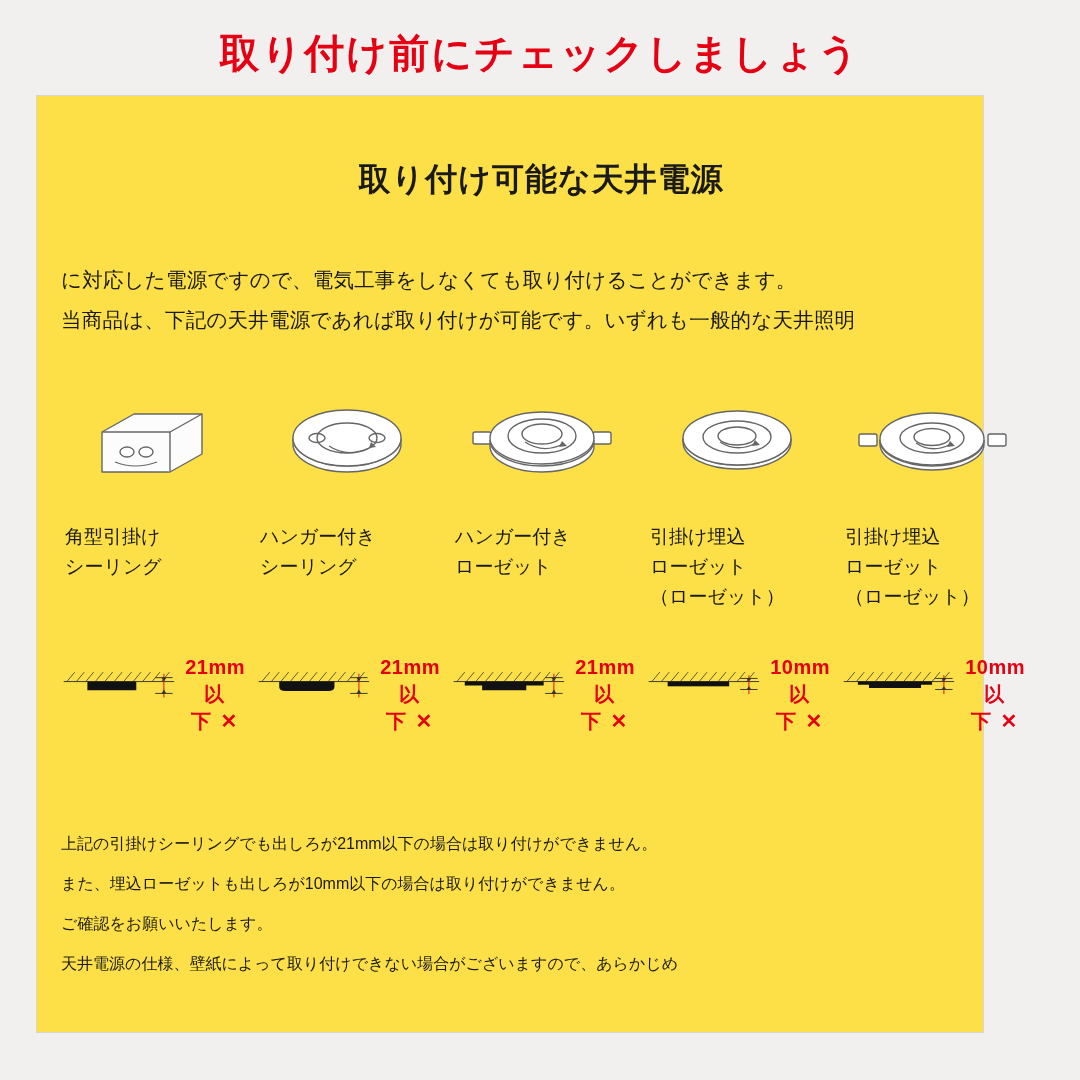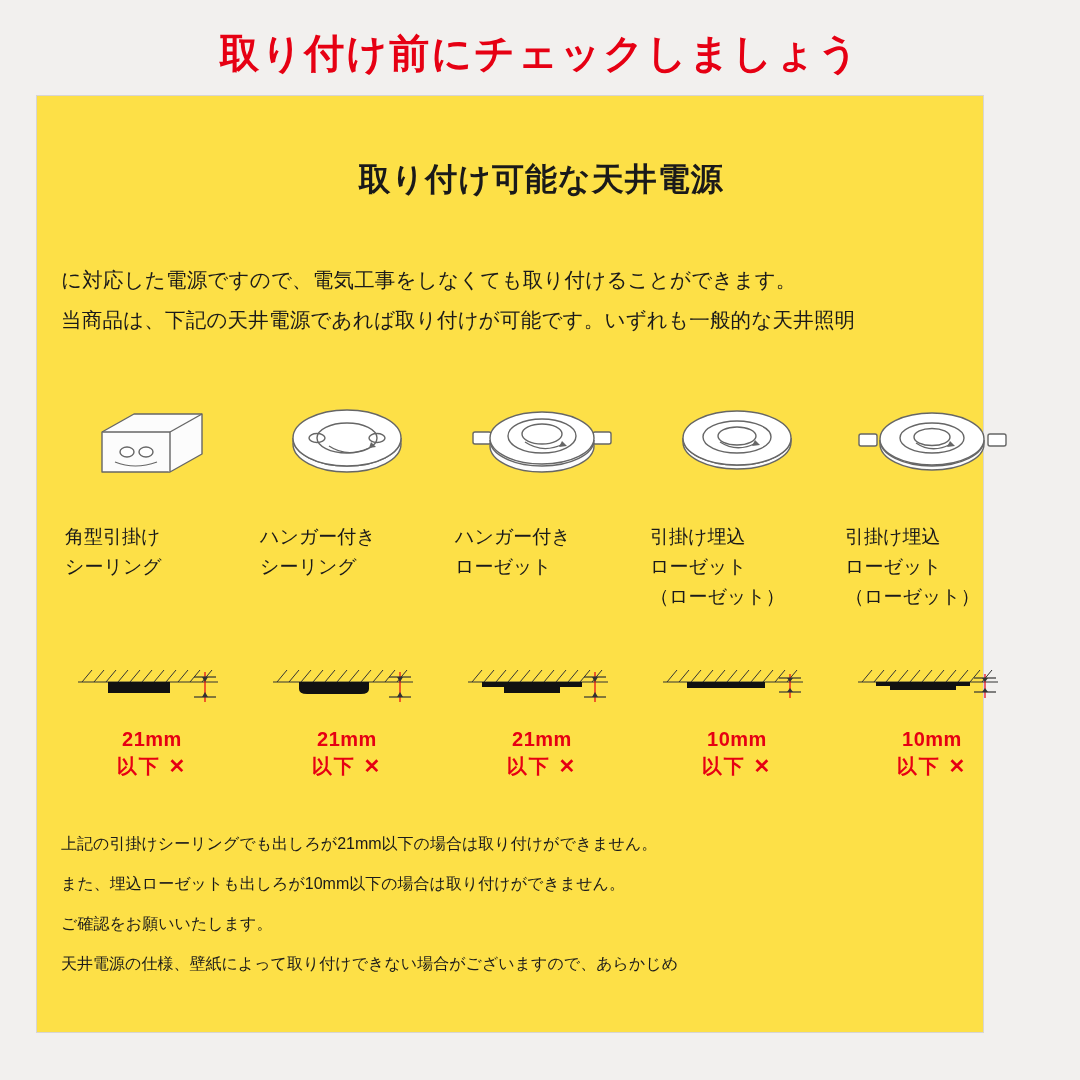--- a/index.html
+++ b/index.html
@@ -103,22 +103,22 @@
     position: absolute;
     top: 548px;
     left: 22px;
     width: 966px;
     display: flex;
     justify-content: space-between;
   }
   .dcol {
     width: 186px;
     display: flex;
-    flex-direction: column;
-    align-items: center;
+    flex-direction: row;
+    align-items: flex-start;
   }
   .dart { width: 160px; height: 72px; }
   .dlabel {
     margin-top: 10px;
     color: #e60013;
     font-size: 20px;
     line-height: 27px;
     font-weight: bold;
     text-align: center;
     letter-spacing: 0.5px;

